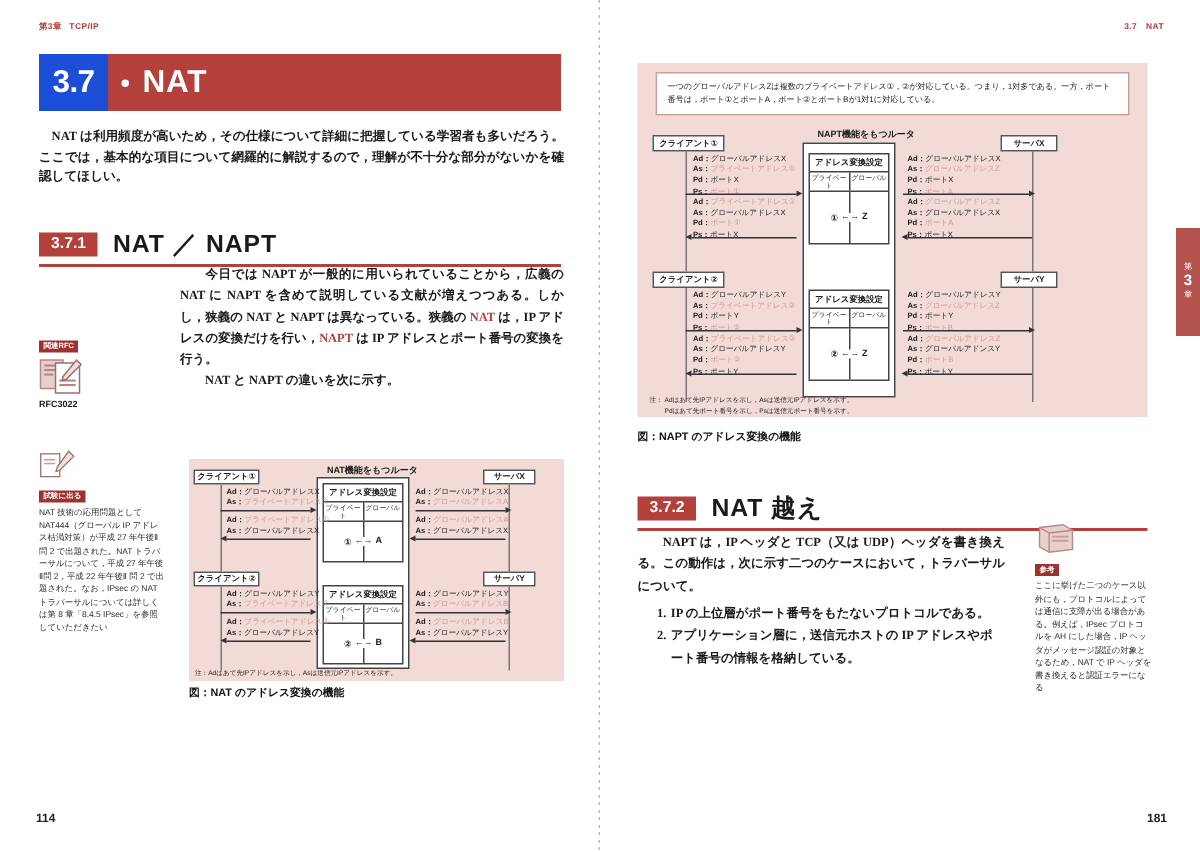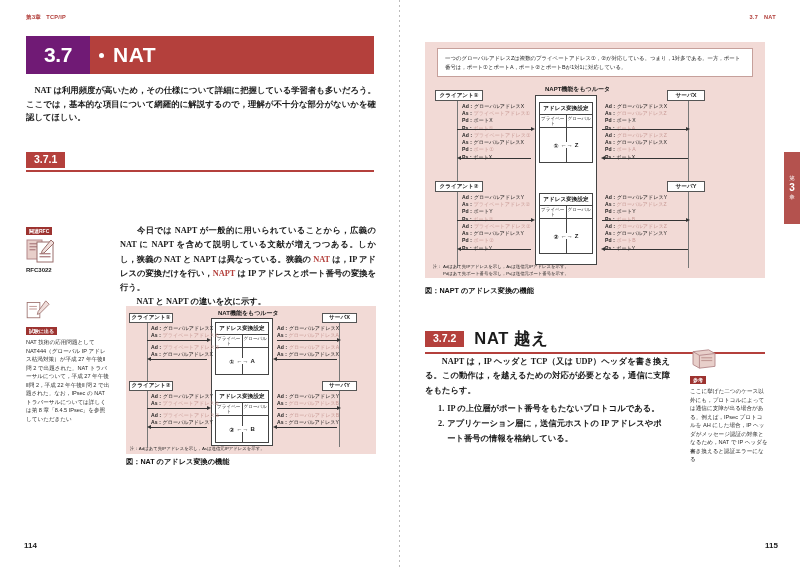--- a/index.html
+++ b/index.html
@@ -47,21 +47,21 @@
   }
   .chap-tab span { font-size:5.5px; line-height:1; }
   .chap-tab .num { font-size:10px; font-weight:700; }
 
   
   .sec-banner {
     position:absolute; left:26px; top:36px; width:348px; height:38px;
     display:flex; align-items:stretch;
   }
   .sec-banner .num {
-    width:64px; background:#701a75; color:#fff;
+    width:46px; background:#1d4ed8; color:#fff;
     display:flex; align-items:center; justify-content:center;
     font-family:"Liberation Sans","DejaVu Sans",sans-serif;
     font-size:21px; font-weight:700; letter-spacing:-.4px;
   }
   .sec-banner .bar {
     flex:1; background:#b4403c; color:#fff;
     display:flex; align-items:center; gap:9px; padding-left:9px;
     font-family:"Liberation Sans","DejaVu Sans",sans-serif;
   }
   .sec-banner .dot { width:5px; height:5px; background:#fff; border-radius:50%; flex:none; }
@@ -218,24 +218,25 @@
       <div class="bar">
         <span class="dot"></span>
         <span class="ttl">NAT</span>
       </div>
     </div>
 
     <div class="lead">　NAT は利用頻度が高いため，その仕様について詳細に把握している学習者も多いだろう。ここでは，基本的な項目について網羅的に解説するので，理解が不十分な部分がないかを確認してほしい。</div>
 
     <div class="subsec" style="left:26px; top:152px; width:348px;">
       <div class="sn">3.7.1</div>
+      <div class="st">NAT ／ NAPT</div>
       <div class="rule" style="width:348px;"></div>
     </div>
 
-    <div class="body-col" style="left:120px; top:176px; width:256px;margin-top:48px;">
+    <div class="body-col" style="left:120px; top:176px; width:256px;">
       <p><span>　今日では NAPT が一般的に用いられていることから，広義の NAT に NAPT を含めて説明している文献が増えつつある。しかし，狭義の NAT と NAPT は異なっている。狭義の </span><span class="hl-red">NAT</span><span> は，IP アドレスの変換だけを行い，</span><span class="hl-red">NAPT</span><span> は IP アドレスとポート番号の変換を行う。</span></p>
       <p>　NAT と NAPT の違いを次に示す。</p>
     </div>
 
     <div class="mnote" style="left:26px; top:227px;">
       <div class="tagline">
         <div class="tag">関連RFC</div>
       </div>
       <div class="ico">
         <svg viewBox="0 0 30 26" width="30" height="26">
@@ -489,21 +490,21 @@
 
     <div class="figcap" style="left:25px; top:286px;">図：NAPT のアドレス変換の機能</div>
 
     <div class="subsec" style="left:25px; top:328px; width:340px;">
       <div class="sn">3.7.2</div>
       <div class="st">NAT 越え</div>
       <div class="rule" style="width:340px;"></div>
     </div>
 
     <div class="body-col" style="left:25px; top:355px; width:245px;">
-      <p>　NAPT は，IP ヘッダと TCP（又は UDP）ヘッダを書き換える。この動作は，を越えるための対応が必要となる，通信に支障をもたらす。</p>
+      <p>　NAPT は，IP ヘッダと TCP（又は UDP）ヘッダを書き換える。この動作は，次に示す二つのケースにおいて，トラバーサルについて。</p>
     </div>
 
     <div class="olist" style="left:38px; top:402px; width:232px;">
       <div class="li">
         <span class="n">1.</span>
         <span>IP の上位層がポート番号をもたないプロトコルである。</span>
       </div>
       <div class="li">
         <span class="n">2.</span>
         <span>アプリケーション層に，送信元ホストの IP アドレスやポート番号の情報を格納している。</span>
@@ -522,16 +523,16 @@
           <rect x="12" y="10" width="12" height="1.3" fill="#c39b97"></rect>
           <rect x="12" y="13" width="12" height="1.3" fill="#c39b97"></rect>
         </svg>
       </div>
       <div class="tagline">
         <div class="tag">参考</div>
       </div>
       <div class="ntext">ここに挙げた二つのケース以外にも，プロトコルによっては通信に支障が出る場合がある。例えば，IPsec プロトコルを AH にした場合，IP ヘッダがメッセージ認証の対象となるため，NAT で IP ヘッダを書き換えると認証エラーになる</div>
     </div>
 
-    <div class="folio folio-right">115</div>
+    <div class="folio folio-right">181</div>
   </div>
 
 </div>
 
 </body></html>

